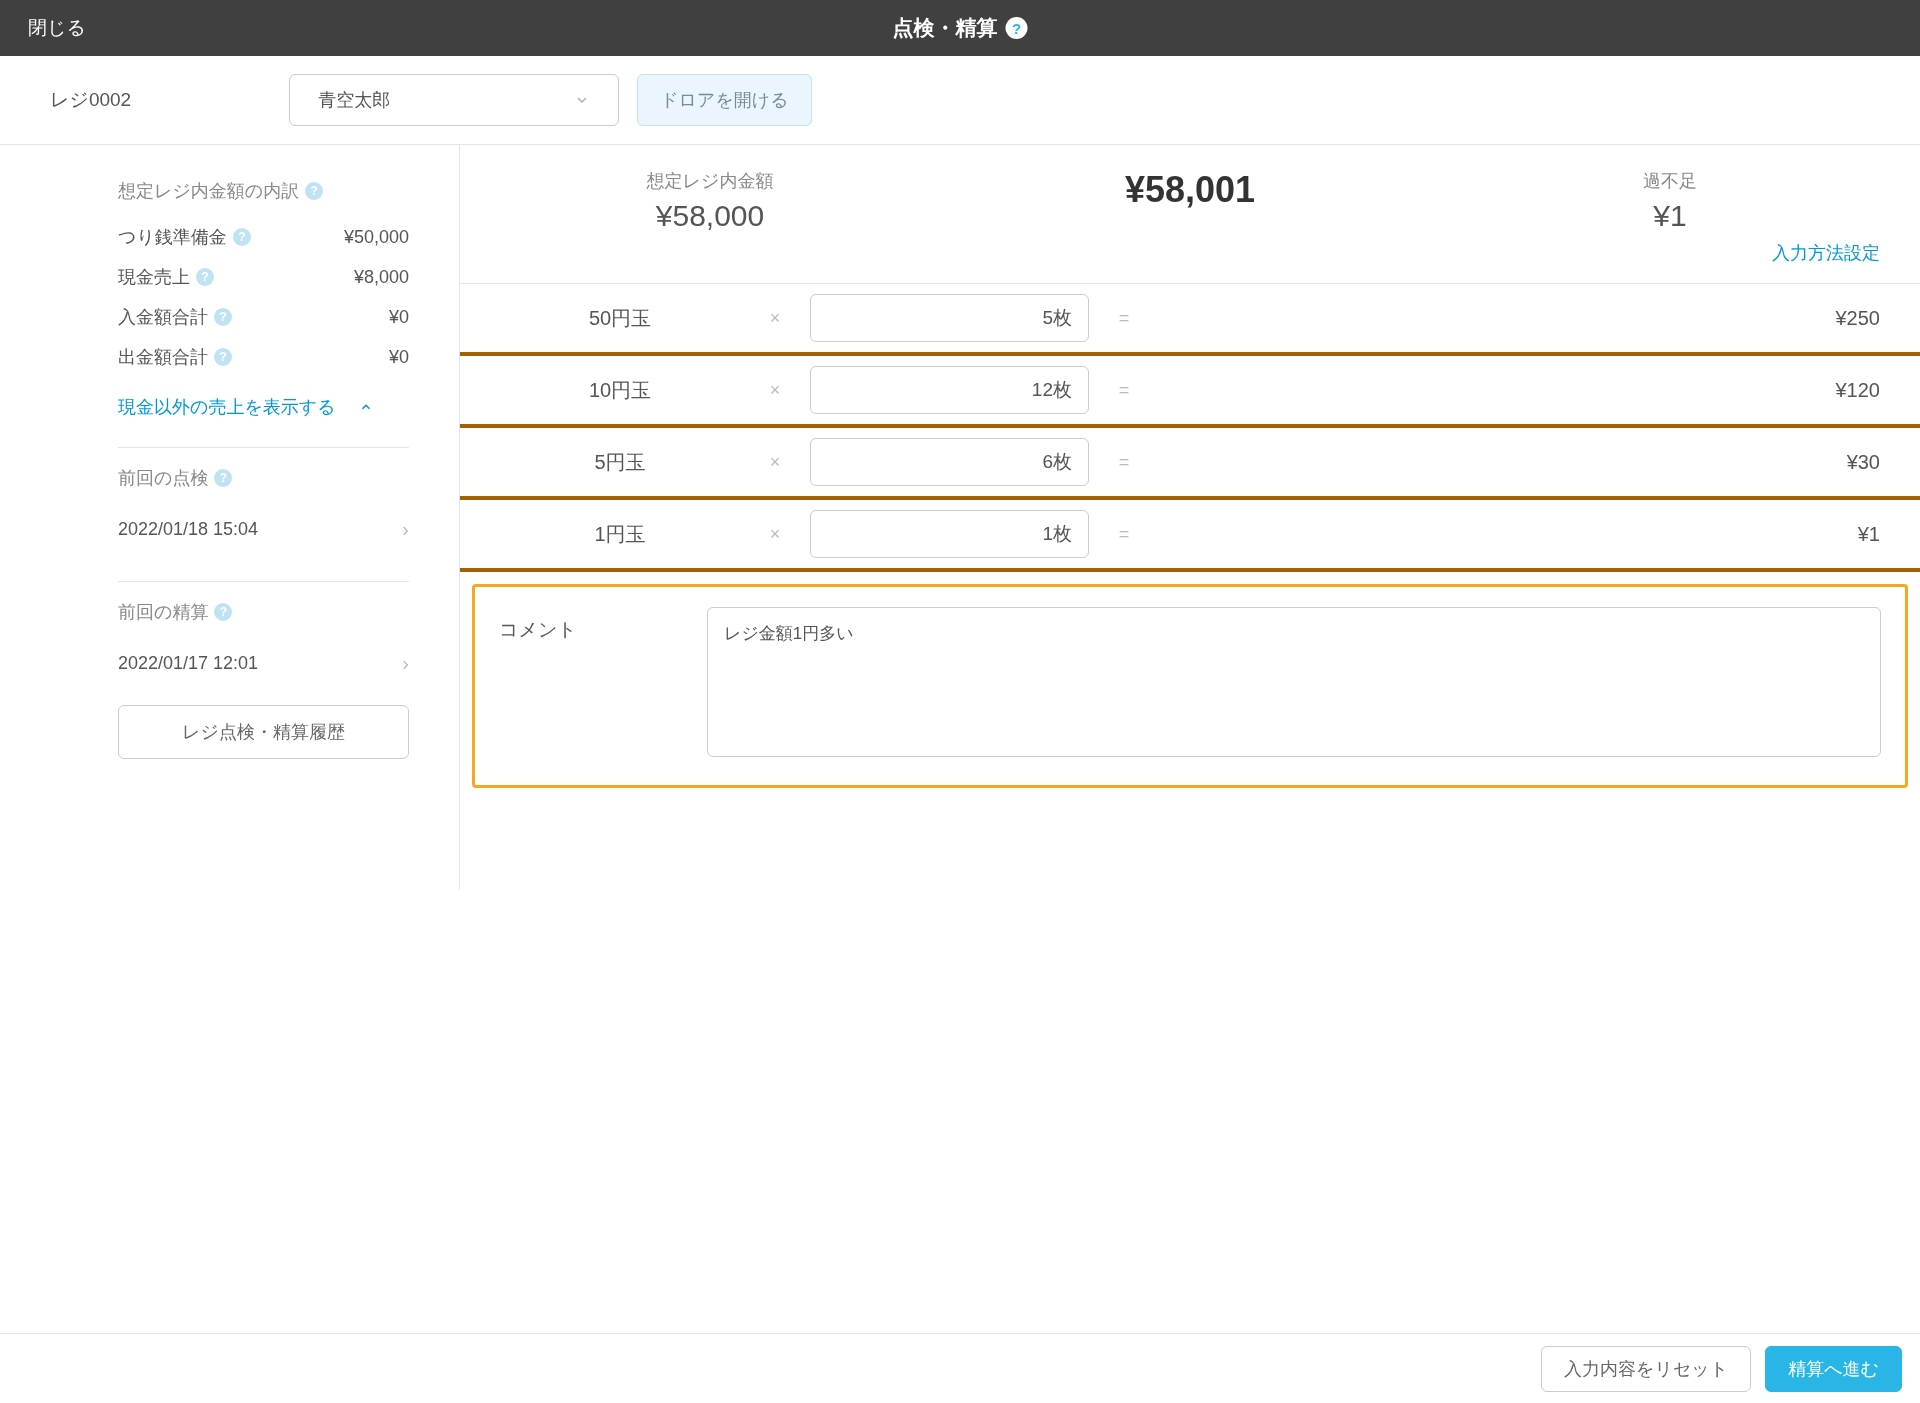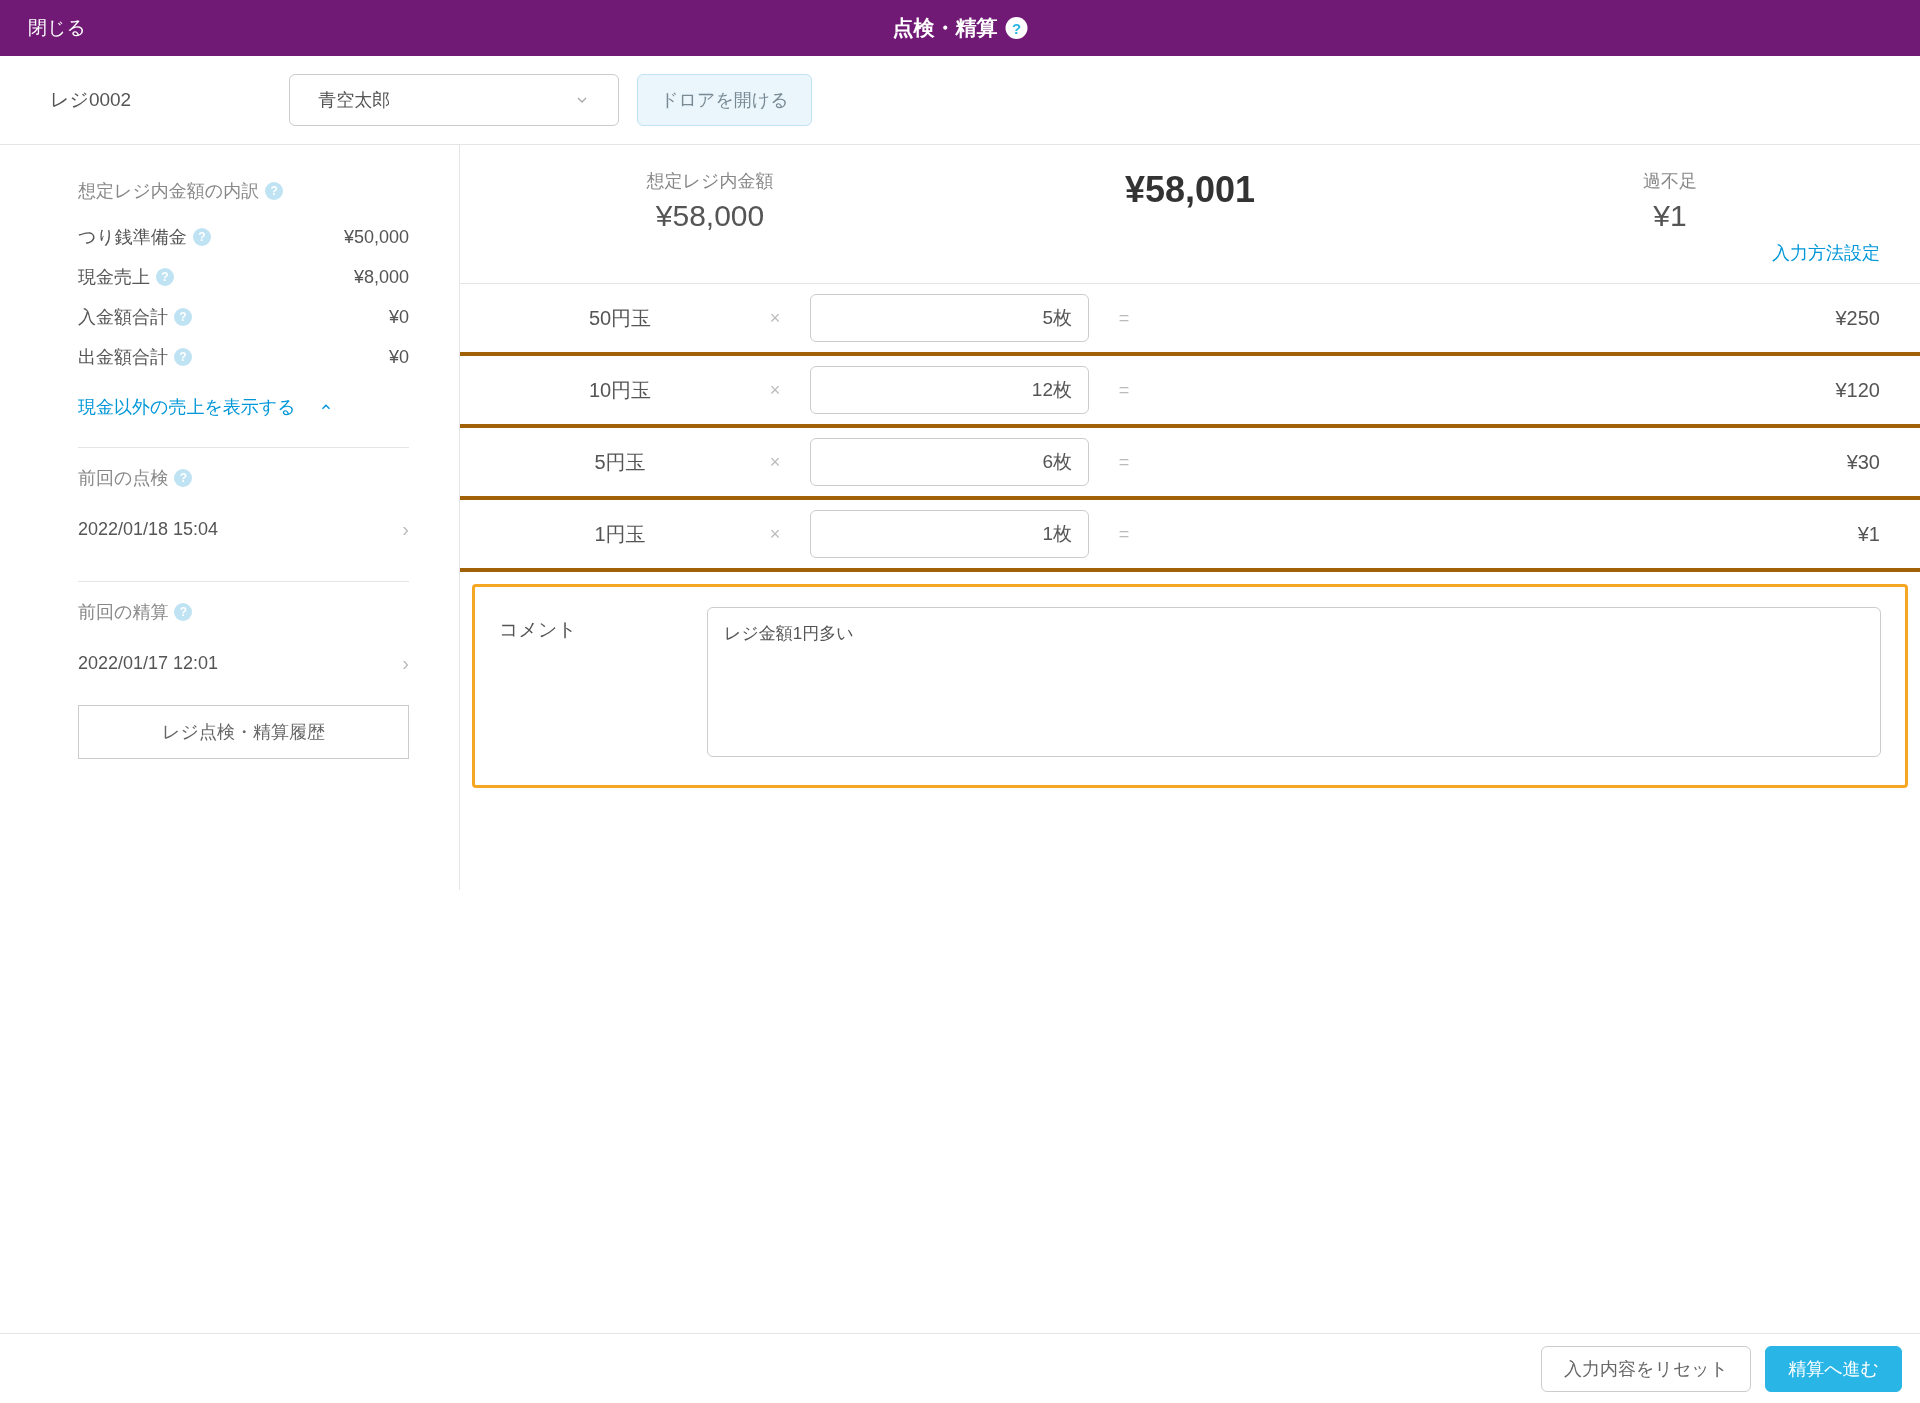--- a/index.html
+++ b/index.html
@@ -1,46 +1,46 @@
 <!DOCTYPE html>
 <html><head>
 <meta charset="utf-8">
 <style>
 * { box-sizing: border-box; margin: 0; padding: 0; }
 body { font-family: -apple-system, "Hiragino Sans", "Hiragino Kaku Gothic ProN", sans-serif; background: #fff; color: #333; font-size: 14px; }
 
-.header { background: #701a75; color: #fff; height: 56px; display: flex; align-items: center; padding: 0 28px; position: relative; }
+.header { background: #404040; color: #fff; height: 56px; display: flex; align-items: center; padding: 0 28px; position: relative; }
 .header-close { font-size: 19px; cursor: pointer; }
 .header-title { position: absolute; left: 50%; transform: translateX(-50%); font-size: 21px; font-weight: 600; display: flex; align-items: center; gap: 8px; }
 .help-icon-white { display: inline-flex; width: 22px; height: 22px; border-radius: 50%; background: #fff; color: #29b6e6; align-items: center; justify-content: center; font-size: 15px; font-weight: bold; }
 
 .subheader { display: flex; align-items: center; padding: 18px 50px; border-bottom: 1px solid #e5e5e5; gap: 18px; }
 .register-label { font-size: 19px; color: #555; margin-right: 140px; }
 .staff-select { flex: 0 0 330px; height: 52px; border: 1px solid #ccc; border-radius: 6px; padding: 0 28px; display: flex; align-items: center; justify-content: space-between; font-size: 18px; color: #555; cursor: pointer; background: #fff; }
 .chevron-down { width: 16px; height: 16px; }
 .drawer-btn { height: 52px; padding: 0 22px; background: #eaf6fc; border: 1px solid #bfe3f2; border-radius: 6px; font-size: 18px; color: #7a8a94; cursor: pointer; }
 
 .main { display: flex; }
-.sidebar { width: 460px; padding: 34px 50px 20px 78px; border-right: 1px solid #e5e5e5; }
+.sidebar { width: 420px; padding: 34px 50px 20px 78px; border-right: 1px solid #e5e5e5; margin-left: 40px; }
 .content { flex: 1; }
 
 .section-title { font-size: 18px; color: #888; font-weight: 500; display: flex; align-items: center; gap: 6px; margin-bottom: 14px; }
 .help-icon { display: inline-flex; width: 18px; height: 18px; border-radius: 50%; background: #bfe3f2; color: #fff; align-items: center; justify-content: center; font-size: 12px; font-weight: bold; }
 
 .breakdown-row { display: flex; justify-content: space-between; align-items: center; font-size: 18px; color: #555; padding: 8px 0; }
 .breakdown-label { display: flex; align-items: center; gap: 6px; }
 
 .expand-link { color: #0097d8; font-size: 18px; cursor: pointer; display: flex; align-items: center; gap: 23px; margin-top: 18px; margin-bottom: 28px; }
 
 .divider { border: none; border-top: 1px solid #e5e5e5; margin: 20px 0 18px 0; }
 
 .history-item { display: flex; justify-content: space-between; align-items: center; font-size: 18px; color: #555; padding: 14px 0 20px 0; cursor: pointer; }
 .chevron-right { color: #bbb; font-size: 20px; }
 
-.history-btn { width: 100%; height: 54px; border: 1px solid #ccc; border-radius: 0; background: #fff; font-size: 18px; color: #666; cursor: pointer; margin-top: 10px; }
+.history-btn { width: 100%; height: 54px; border: 1px solid #ccc; border-radius: 6px; background: #fff; font-size: 18px; color: #666; cursor: pointer; margin-top: 10px; }
 
 .summary { display: flex; padding: 24px 10px 0 10px; }
 .summary-col { flex: 1; text-align: center; }
 .summary-label { font-size: 18px; color: #888; margin-bottom: 6px; }
 .summary-value { font-size: 30px; color: #555; }
 .summary-value.big { font-size: 36px; font-weight: 700; color: #333; }
 .input-method { text-align: right; padding: 8px 40px 18px 0; }
 .input-method a { color: #0097d8; font-size: 18px; cursor: pointer; }
 
 .denom-table { border-top: 1px solid #e5e5e5; }

